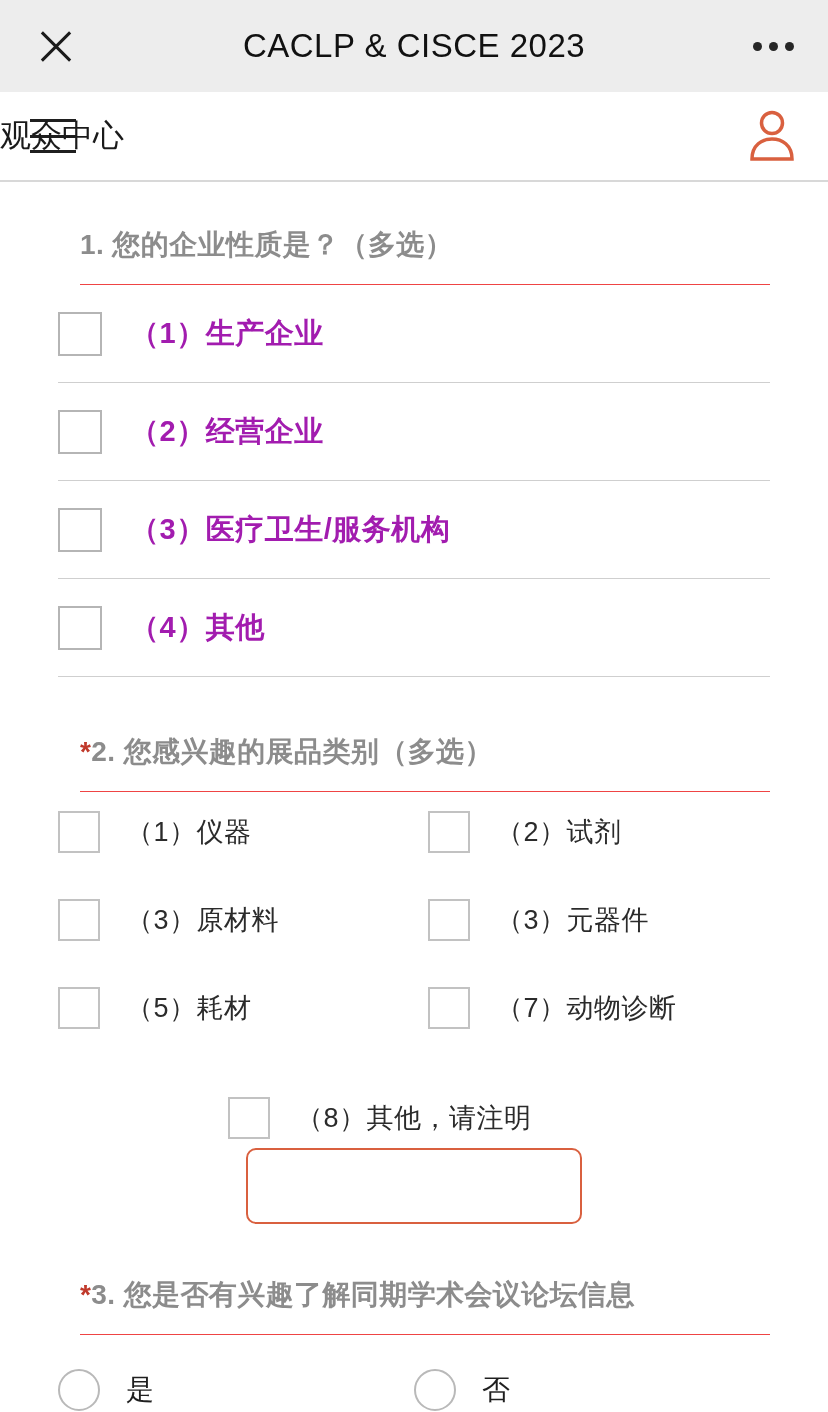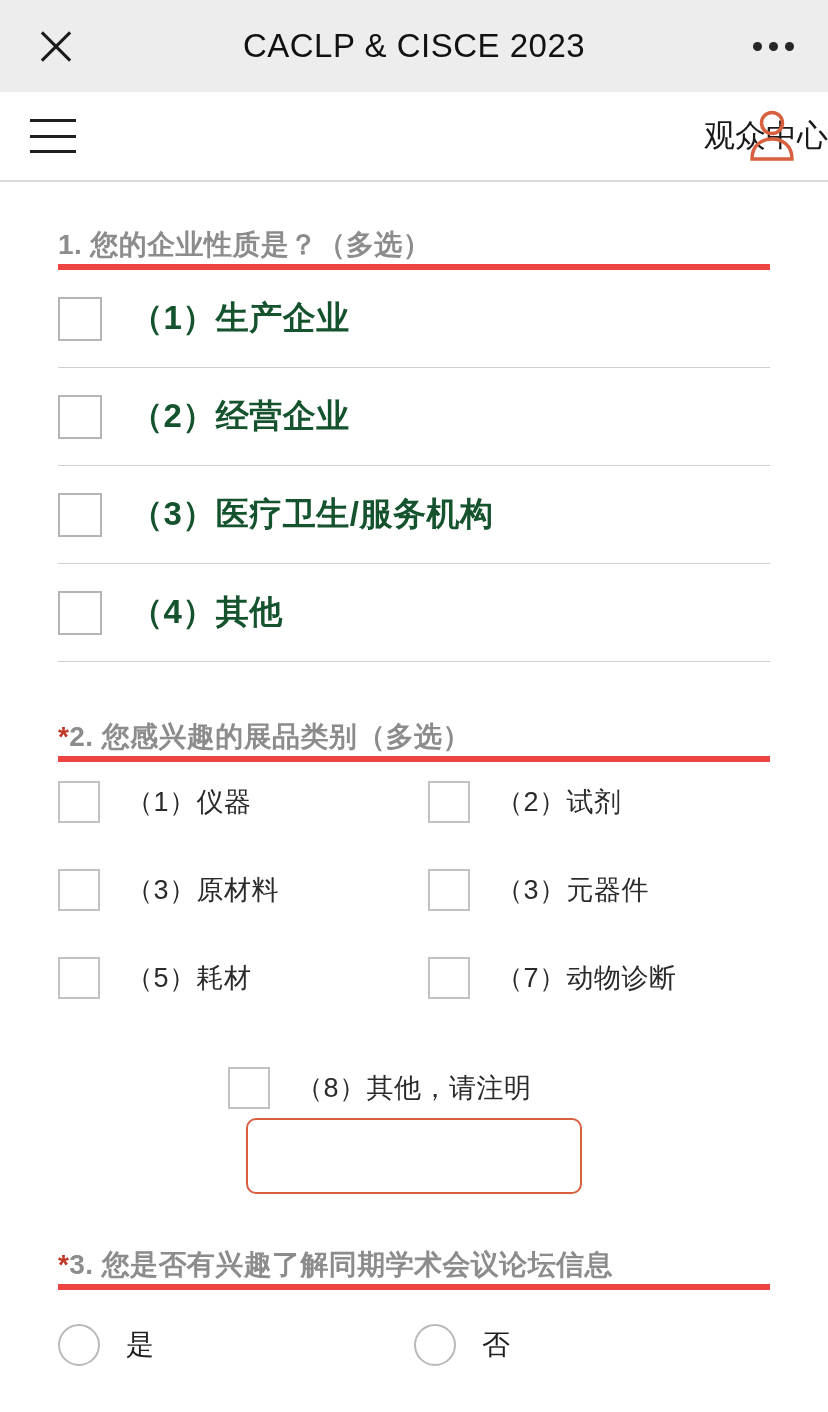--- a/index.html
+++ b/index.html
@@ -85,21 +85,21 @@
   }
   .hamburger i {
     display: block;
     height: 3px;
     background: #1f1f1f;
     width: 100%;
   }
   .app-title {
     position: absolute;
     left: 0; right: 0;
-    text-align: right;
+    text-align: left;
     font-size: 31px;
     color: #1a1a1a;
     pointer-events: none;
   }
   .user-icon {
     margin-left: auto;
     z-index: 2;
     cursor: pointer;
     display: flex;
     align-items: center;
@@ -107,45 +107,46 @@
 
   
   .form {
     padding: 44px 58px 0 58px;
   }
   .q-block { margin-bottom: 10px; }
   .q-title {
     font-size: 28px;
     font-weight: bold;
     color: #8c8c8c;
-    padding-bottom: 0;
-    border-bottom: 6px solid #ef4444;
+    padding-bottom: 20px;
+    border-bottom: 1px solid #ef4444;
     letter-spacing: .4px;
+    margin-left: 22px;
   }
   .q-title .star { color: #c0392b; font-weight: bold; }
 
   
   .opt-row {
     display: flex;
     align-items: center;
     height: 98px;
     border-bottom: 1px solid #cfcfcf;
     gap: 28px;
   }
   .cb {
     width: 44px; height: 44px;
     border: 2px solid #b5b5b5;
     background: #fff;
     flex: 0 0 auto;
     cursor: pointer;
   }
   .opt-label-strong {
-    font-size: 33px;
+    font-size: 29px;
     font-weight: bold;
-    color: #14532d;
+    color: #a21caf;
     letter-spacing: .5px;
   }
 
   
   .q2-wrap { padding-top: 10px; }
   .q2-grid {
     display: grid;
     grid-template-columns: 1fr 1fr;
     row-gap: 20px;
     column-gap: 0;

